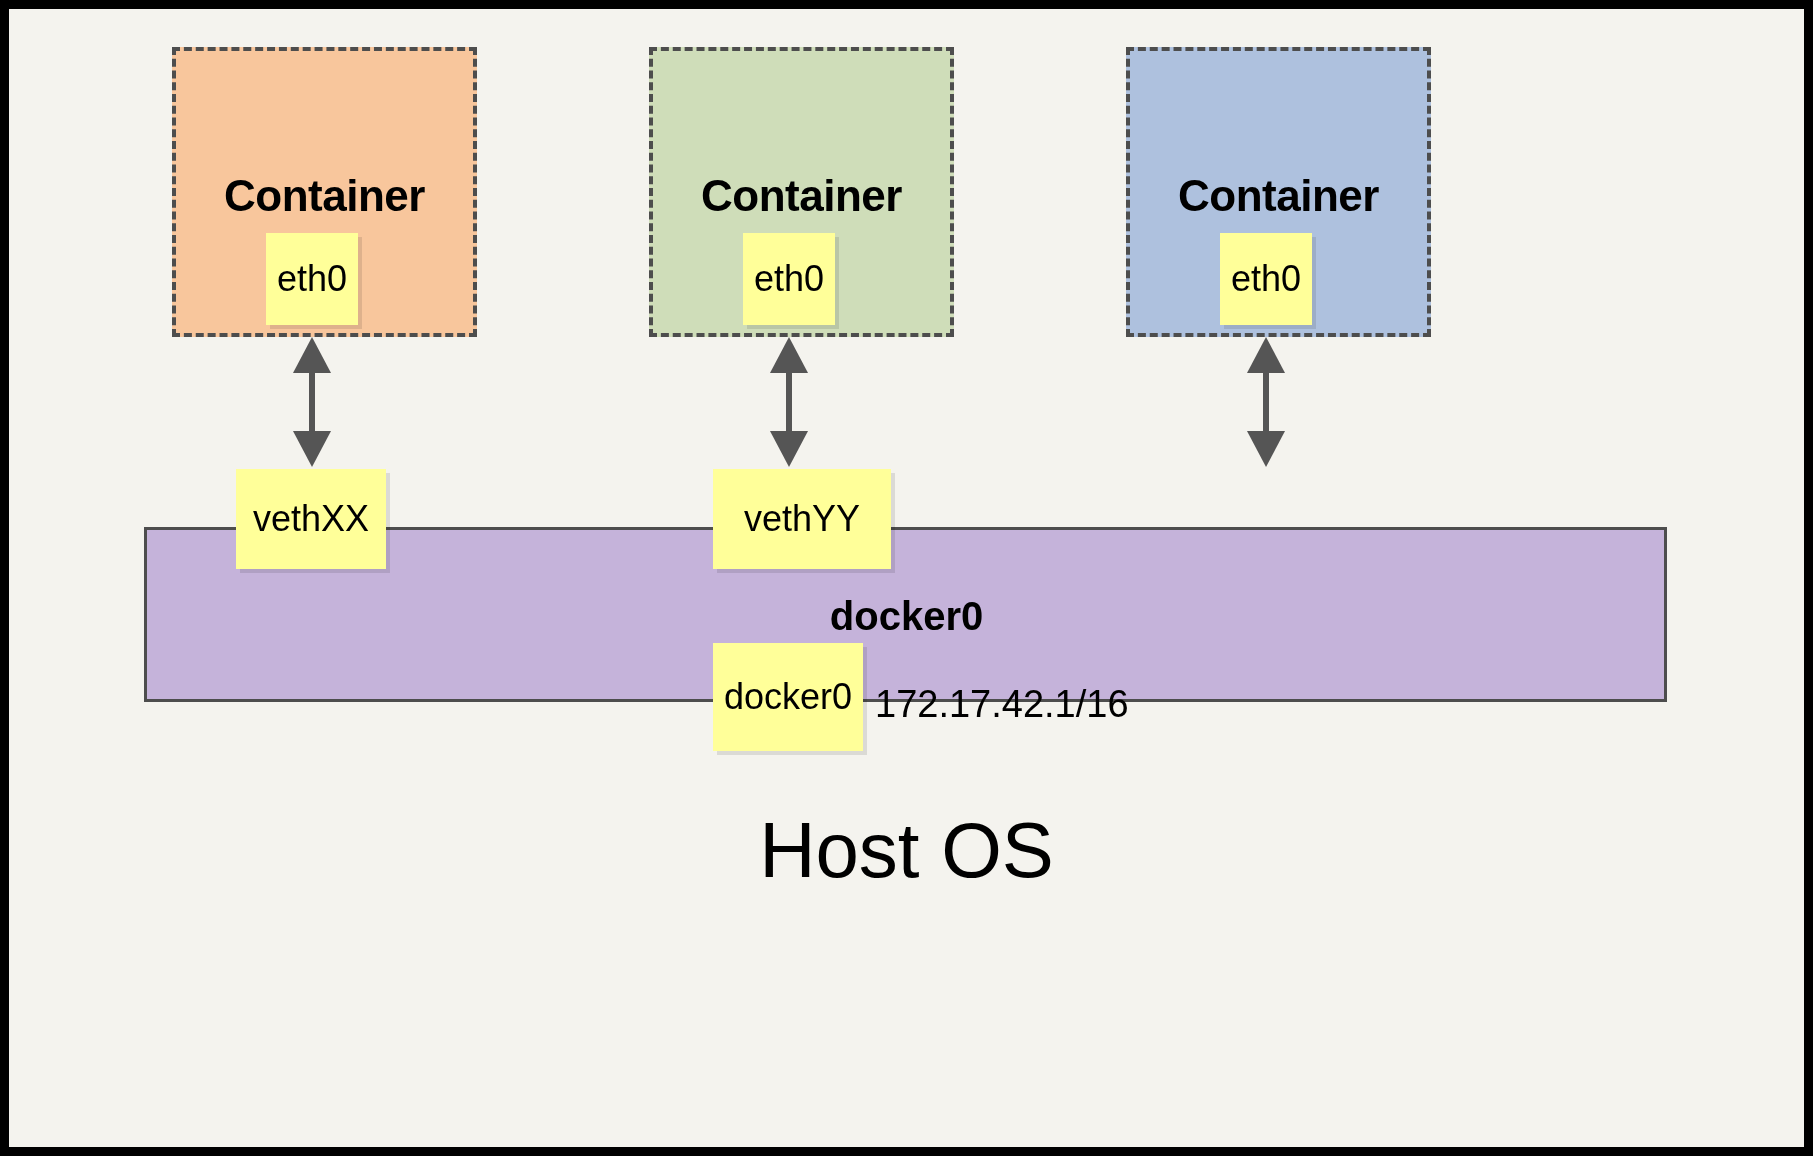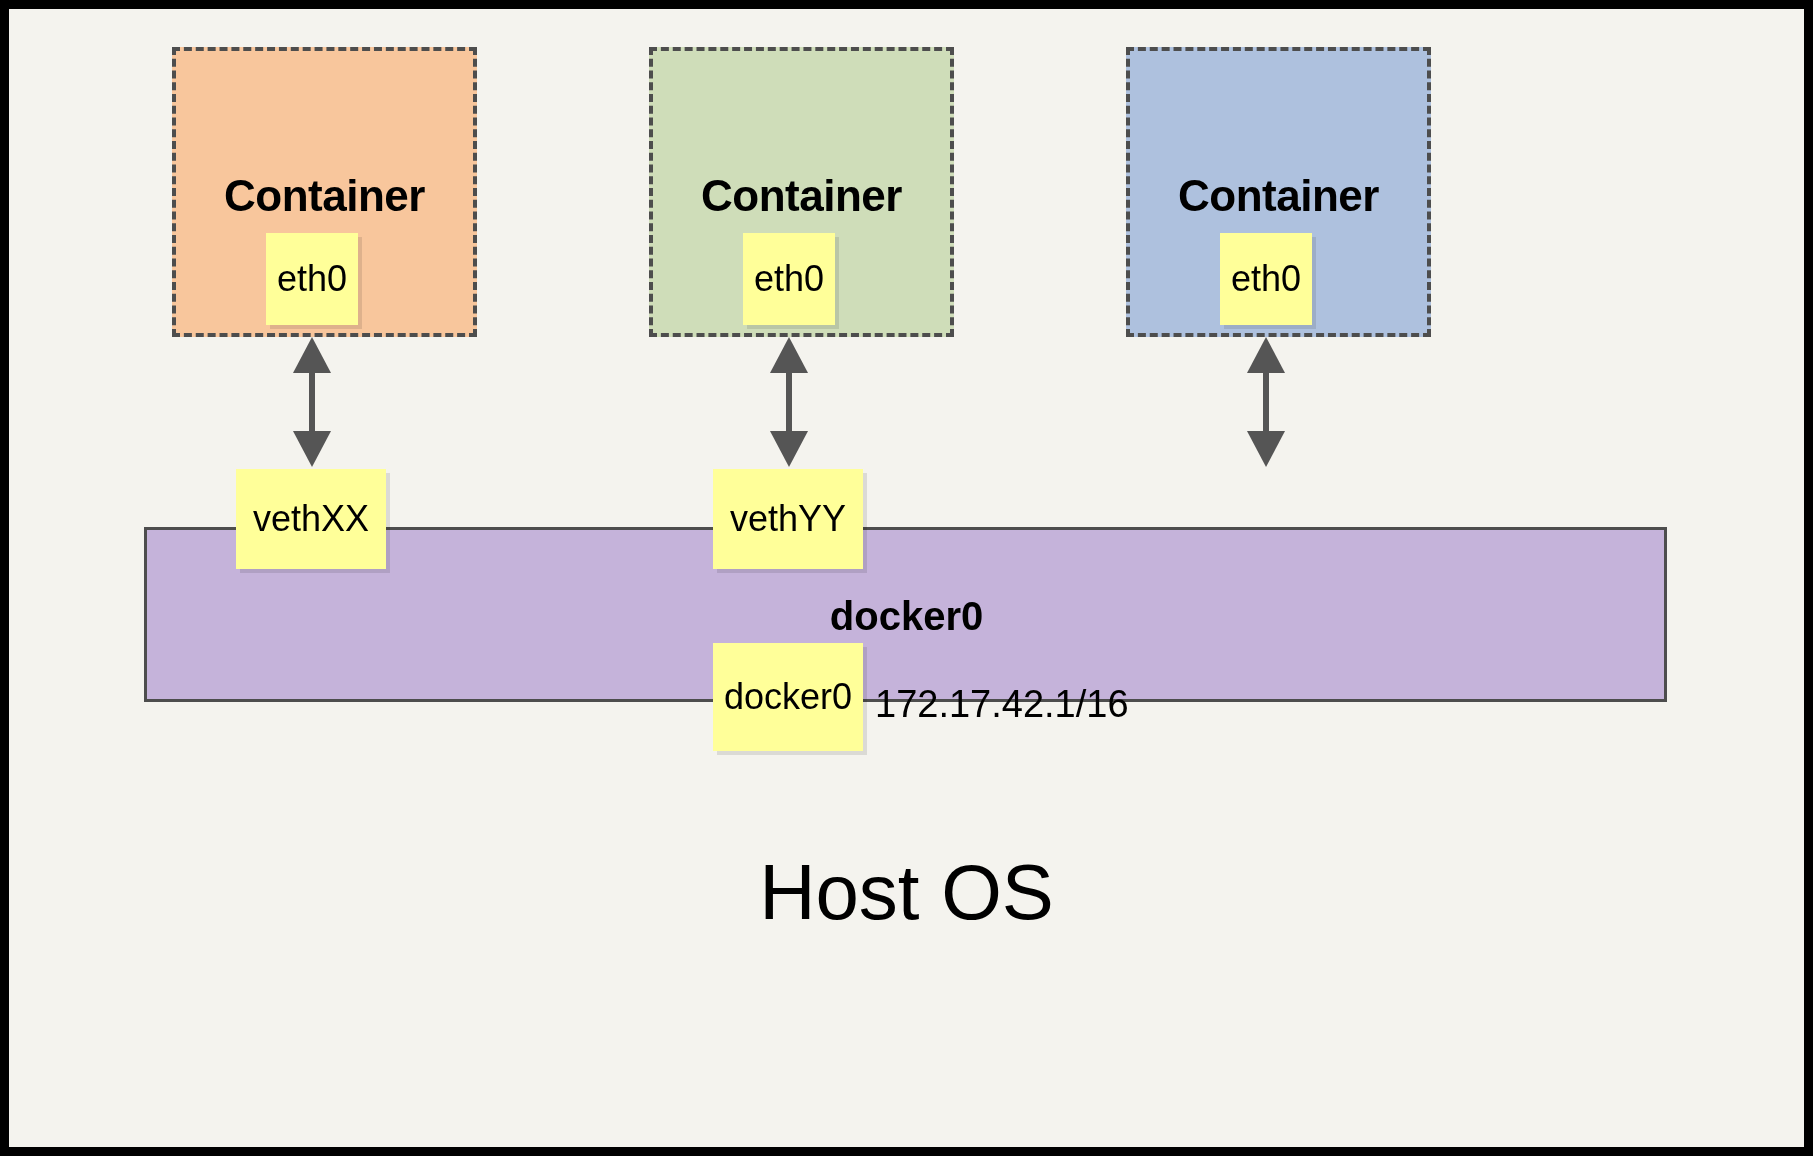--- a/index.html
+++ b/index.html
@@ -166,27 +166,27 @@
       <polygon points="25,132 44,96 6,96" fill="#555555"></polygon>
     </svg>
 
     <div id="docker0-bar" style="left:135px; top:518px; width:1523px; height:175px;"></div>
     <div id="docker0-bar-label" style="top:585px;">docker0</div>
 
     <div class="iface" style="left:227px; top:460px; width:150px; height:100px;">
       <span>vethXX</span>
     </div>
 
-    <div class="iface" style="left:704px; top:460px; width:150px; height:100px;">
+    <div class="iface" style="left:704px; top:460px; width:178px; height:100px;">
       <span>vethYY</span>
     </div>
 
 
     <div class="iface" style="left:704px; top:634px; width:150px; height:108px;">
       <span>docker0</span>
     </div>
 
     <div id="ip-label" style="left:866px; top:674px;">172.17.42.1/16</div>
 
-    <div id="host-os-label" style="top:838px;">Host OS</div>
+    <div id="host-os-label" style="top:796px;">Host OS</div>
 
   </div>
 </div>
 
 </body></html>

